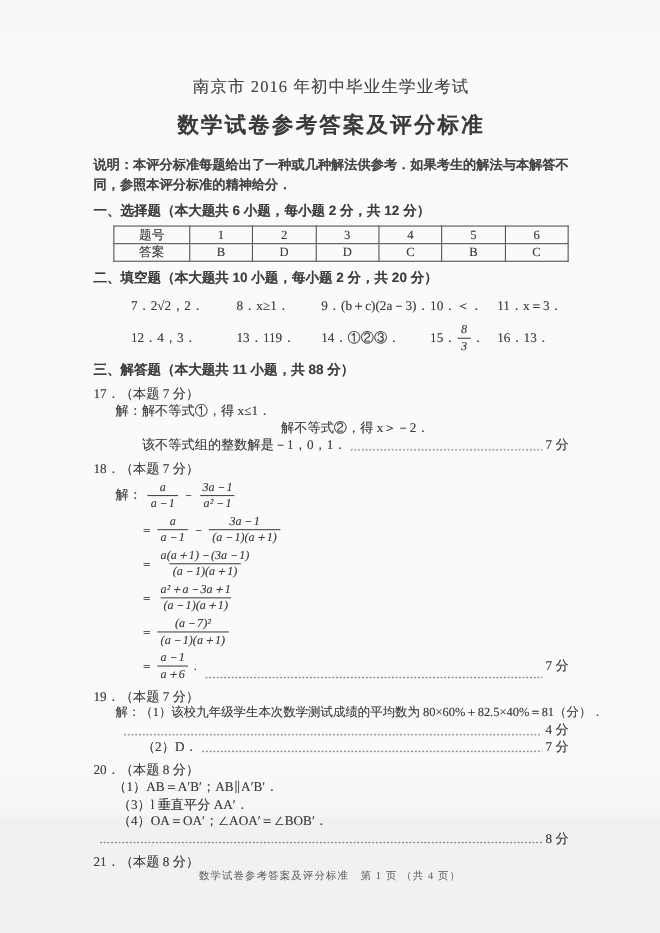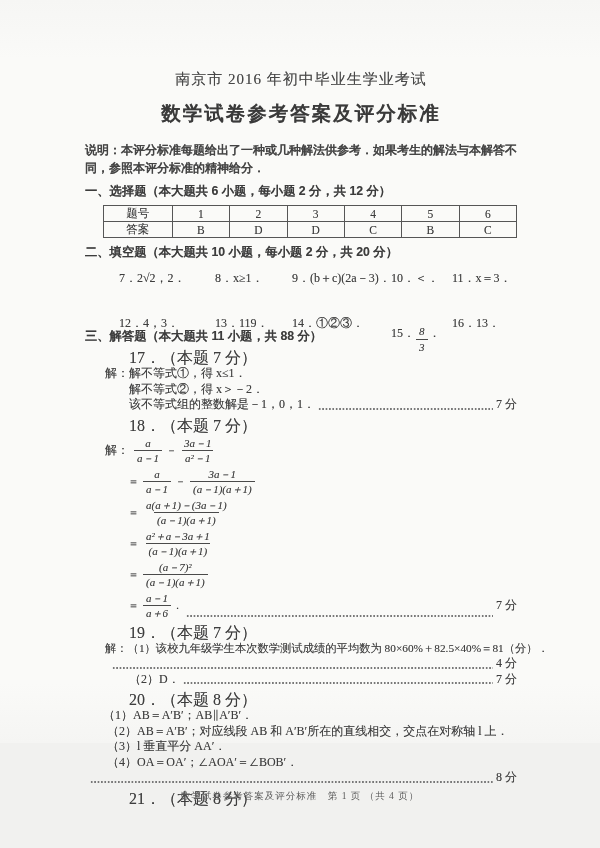--- a/index.html
+++ b/index.html
@@ -71,32 +71,31 @@
     display:grid;
     grid-template-columns:96px 77px 99px 61px auto;
     margin:4px 0 0 34px;
     font-size:12px;
     align-items:center;
   }
   .fill-row.r1{margin-top:7px;height:20px;}
   .fill-row.r2{margin-top:5px;height:29px;}
   .q-heading{
     margin-top:5px;
-    font-size:16px;
+    font-size:12px;
     line-height:16px;
     color:#3e3e3e;
-    margin-left:44px;
   }
   .line{
     margin-left:20px;
     font-size:12px;
     line-height:15.5px;
     white-space:nowrap;
   }
-  .line.indent{margin-left:44px;}
+  .line.indent{margin-left:44px;text-align:center;}
   .flexline{display:flex;align-items:baseline;}
   .leader{
     flex:1 1 auto;
     align-self:flex-end;
     height:10px;
     margin:0 3px;
     background-image:radial-gradient(circle,#787878 0.7px,rgba(0,0,0,0) 0.95px);
     background-size:3.4px 4px;
     background-repeat:repeat-x;
     background-position:left bottom 2px;
@@ -115,21 +114,21 @@
   .frac{
     display:inline-flex;
     flex-direction:column;
     align-items:center;
     line-height:12.5px;
     margin:0 1px;
     vertical-align:middle;
   }
   .frac .num{padding:0 3px 1px 3px;}
   .frac .den{border-top:1px solid #4a4a4a;padding:1px 3px 0 3px;}
-  .f15{display:inline-flex;align-items:flex-start;margin-top:32px;}
+  .f15{display:inline-flex;align-items:center;}
   .f15 .frac{font-size:11px;font-style:italic;}
   .footer{
     position:absolute;
     left:0;top:790px;width:600px;
     text-align:center;
     font-size:9.5px;
     letter-spacing:1px;
     color:#5a5a5a;
   }
   .watermark{
@@ -288,21 +287,20 @@
       <span class="score">4 分</span>
     </div>
     <div class="line indent flexline">
       <span>（2）D．</span>
       <span class="leader"></span>
       <span class="score">7 分</span>
     </div>
 
     <div class="q-heading">20．（本题 8 分）</div>
     <div class="line" style="margin-left:18px">（1）AB＝A′B′；AB∥A′B′．</div>
-    <div class="line" style="margin-left:22px">（2）AB＝A′B′；对应线段 AB 和 A′B′所在的直线相交，交点在对称轴 l 上．</div>
     <div class="line" style="margin-left:22px">（3）l 垂直平分 AA′．</div>
     <div class="line" style="margin-left:22px">（4）OA＝OA′；∠AOA′＝∠BOB′．</div>
     <div class="line flexline" style="margin-left:2px">
       <span class="leader"></span>
       <span class="score">8 分</span>
     </div>
 
     <div class="q-heading">21．（本题 8 分）</div>
 
   </div>

